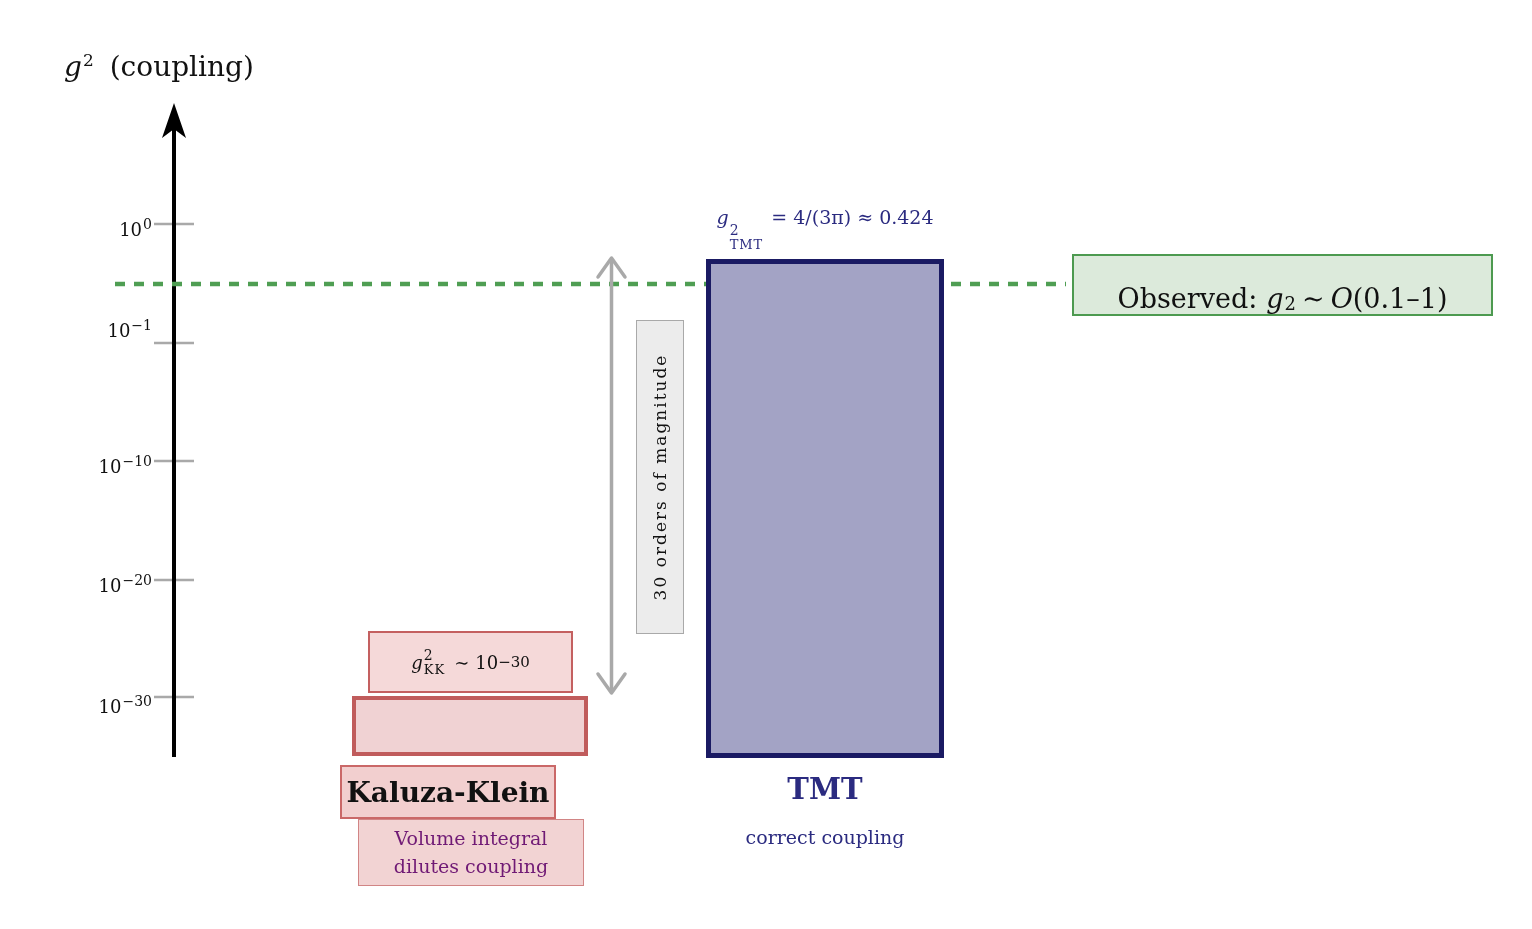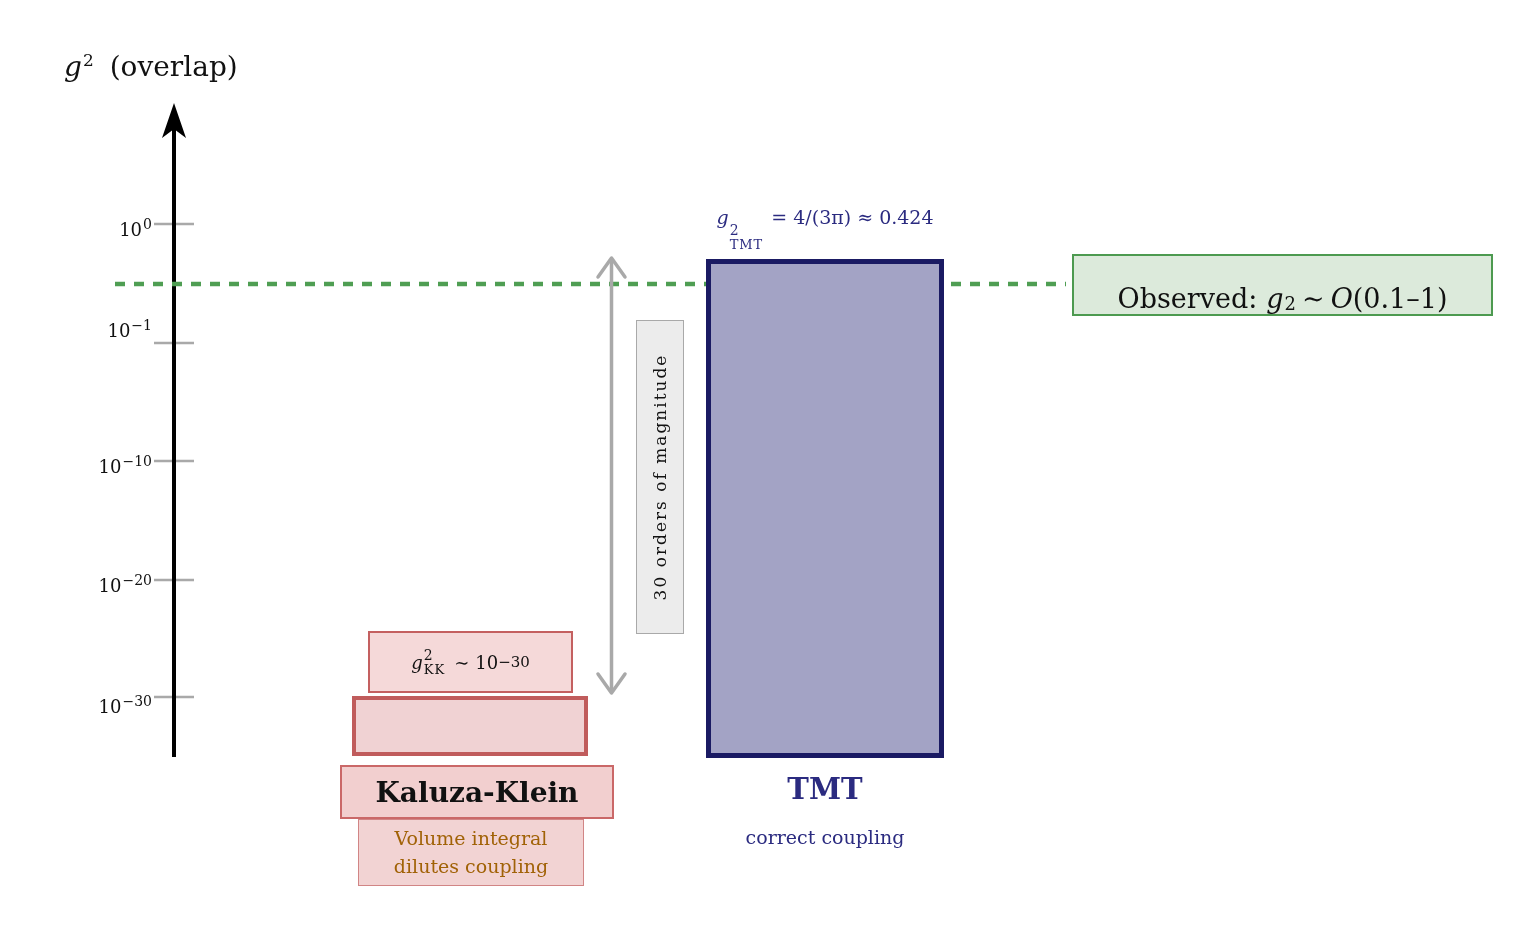--- a/index.html
+++ b/index.html
@@ -39,22 +39,22 @@
     white-space:nowrap;font-size:17px;letter-spacing:2px;color:#111;}
 
   
   .kk-label-box{left:368px;top:631px;width:205px;height:62px;background:#f5d9d9;border:2px solid #c46060;
     box-sizing:border-box;display:flex;align-items:center;justify-content:center;font-size:18px;color:#111;}
   .sim{margin:0 6px;}
 
   
   .kk-sub-box{left:358px;top:819px;width:226px;height:67px;background:#f2d3d3;border:1.5px solid #d18585;
     box-sizing:border-box;display:flex;flex-direction:column;align-items:center;justify-content:center;
-    font-size:19px;line-height:1.45;color:#a16207;text-align:center;}
-  .kk-title-box{left:340px;top:765px;width:274px;height:54px;background:#f2cfcf;border:2px solid #ca6868;
+    font-size:19px;line-height:1.45;color:#701a75;text-align:center;}
+  .kk-title-box{left:340px;top:765px;width:216px;height:54px;background:#f2cfcf;border:2px solid #ca6868;
     box-sizing:border-box;display:flex;align-items:center;justify-content:center;
     font-size:28px;font-weight:bold;color:#111;}
 
   
   .tmt-title{left:725px;top:772px;width:200px;text-align:center;font-size:29px;font-weight:bold;color:#2b2b80;}
   .tmt-sub{left:700px;top:825px;width:250px;text-align:center;font-size:19px;line-height:1.35;color:#2b2b80;}
 
   
   .observed-box{left:1072px;top:254px;width:421px;height:62px;background:#dceadb;border:2.5px solid #4d9a50;
     box-sizing:border-box;display:flex;align-items:flex-end;justify-content:center;font-size:27px;color:#111;white-space:nowrap;}
@@ -81,21 +81,21 @@
 
     <g stroke="#a9a9a9" fill="none" stroke-linecap="round" stroke-linejoin="round">
       <line x1="611.5" y1="262" x2="611.5" y2="689" stroke-width="3.5"></line>
       <polyline points="598,277 611.5,258 625,277" stroke-width="3.5"></polyline>
       <polyline points="598,674 611.5,693 625,674" stroke-width="3.5"></polyline>
     </g>
   </svg>
 
   <div class="abs axis-label">
     <i class="mi">g</i><sup class="m2">2</sup>
-    <span class="rest">(overlap)</span>
+    <span class="rest">(coupling)</span>
   </div>
 
   <div class="abs tick-label" style="top:209px">
     <span>10</span><sup>0</sup>
   </div>
   <div class="abs tick-label" style="top:310px">
     <span>10</span><sup>−1</sup>
   </div>
   <div class="abs tick-label" style="top:446px">
     <span>10</span><sup>−10</sup>

